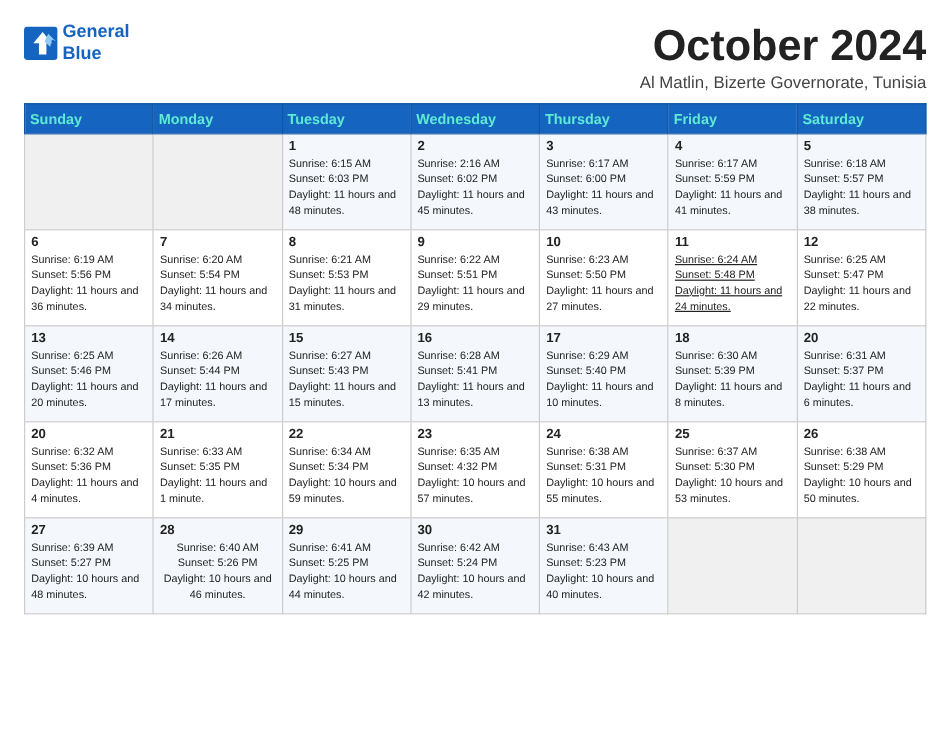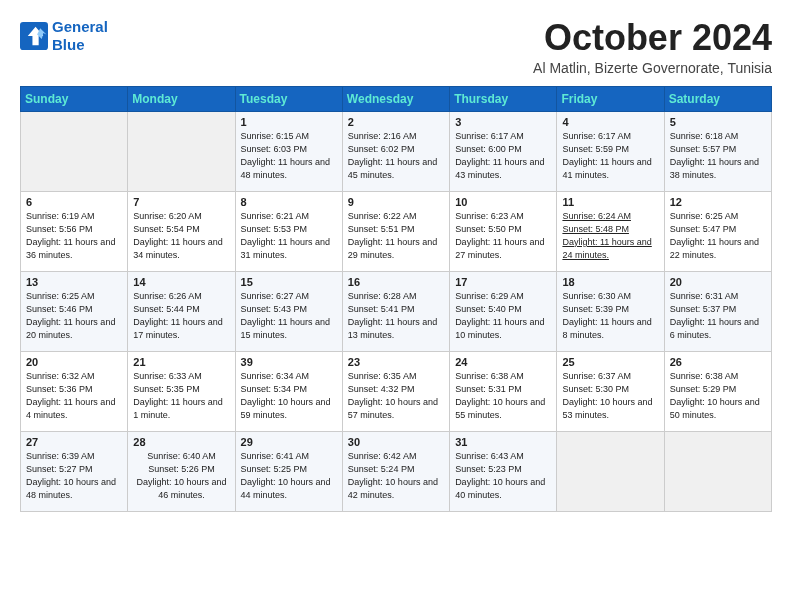--- a/index.html
+++ b/index.html
@@ -262,21 +262,21 @@
 Sunset: 5:36 PM
 Daylight: 11 hours and 4 minutes.</div>
           </td>
           <td>
             <span class="day-number">21</span>
             <div class="day-info" style="white-space: pre-line;">Sunrise: 6:33 AM
 Sunset: 5:35 PM
 Daylight: 11 hours and 1 minute.</div>
           </td>
           <td>
-            <span class="day-number">39</span>
+            <span class="day-number">22</span>
             <div class="day-info" style="white-space: pre-line;">Sunrise: 6:34 AM
 Sunset: 5:34 PM
 Daylight: 10 hours and 59 minutes.</div>
           </td>
           <td>
             <span class="day-number">23</span>
             <div class="day-info" style="white-space: pre-line;">Sunrise: 6:35 AM
 Sunset: 4:32 PM
 Daylight: 10 hours and 57 minutes.</div>
           </td>

